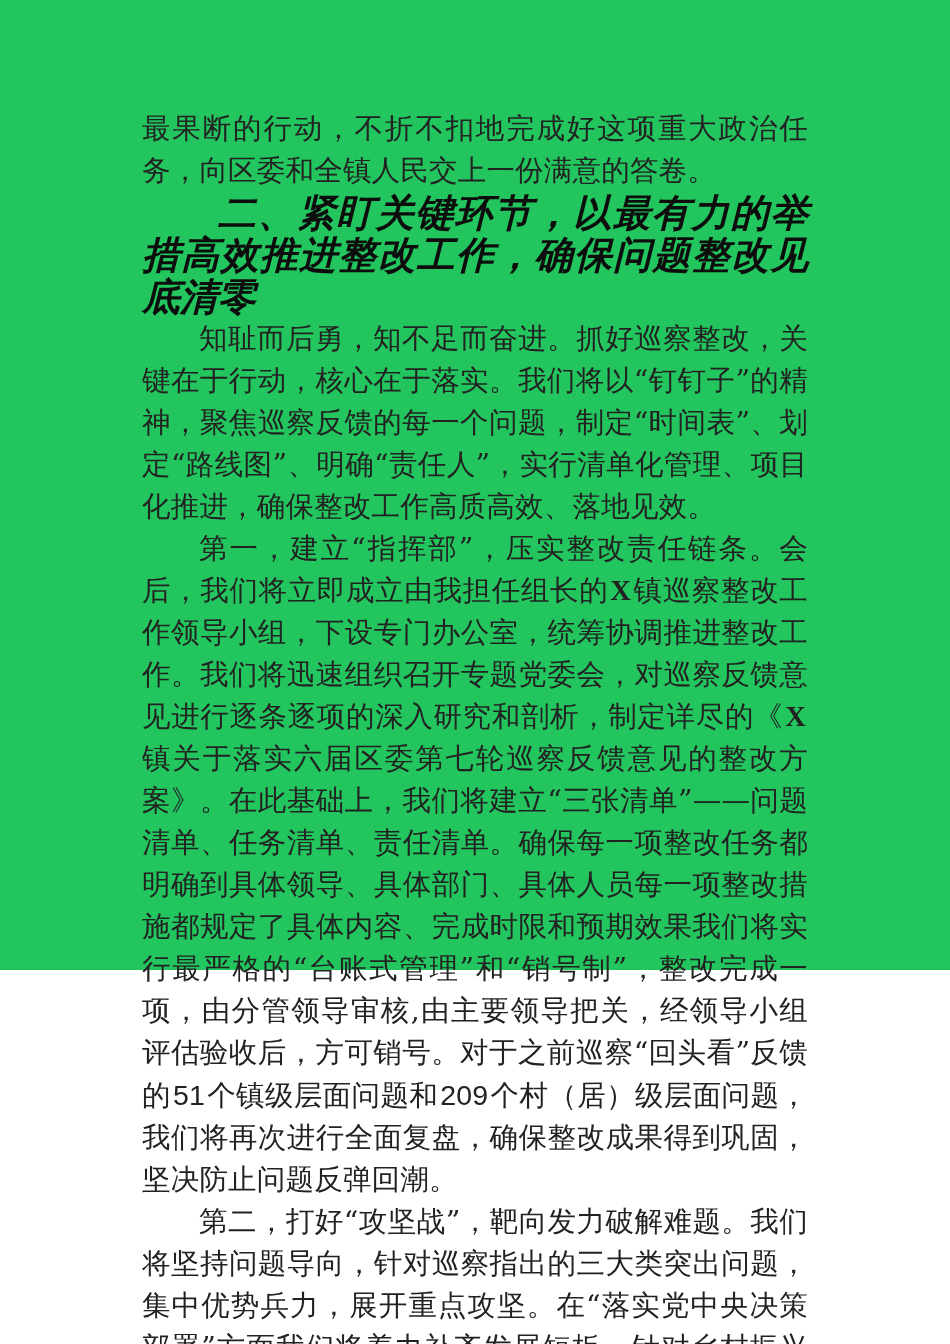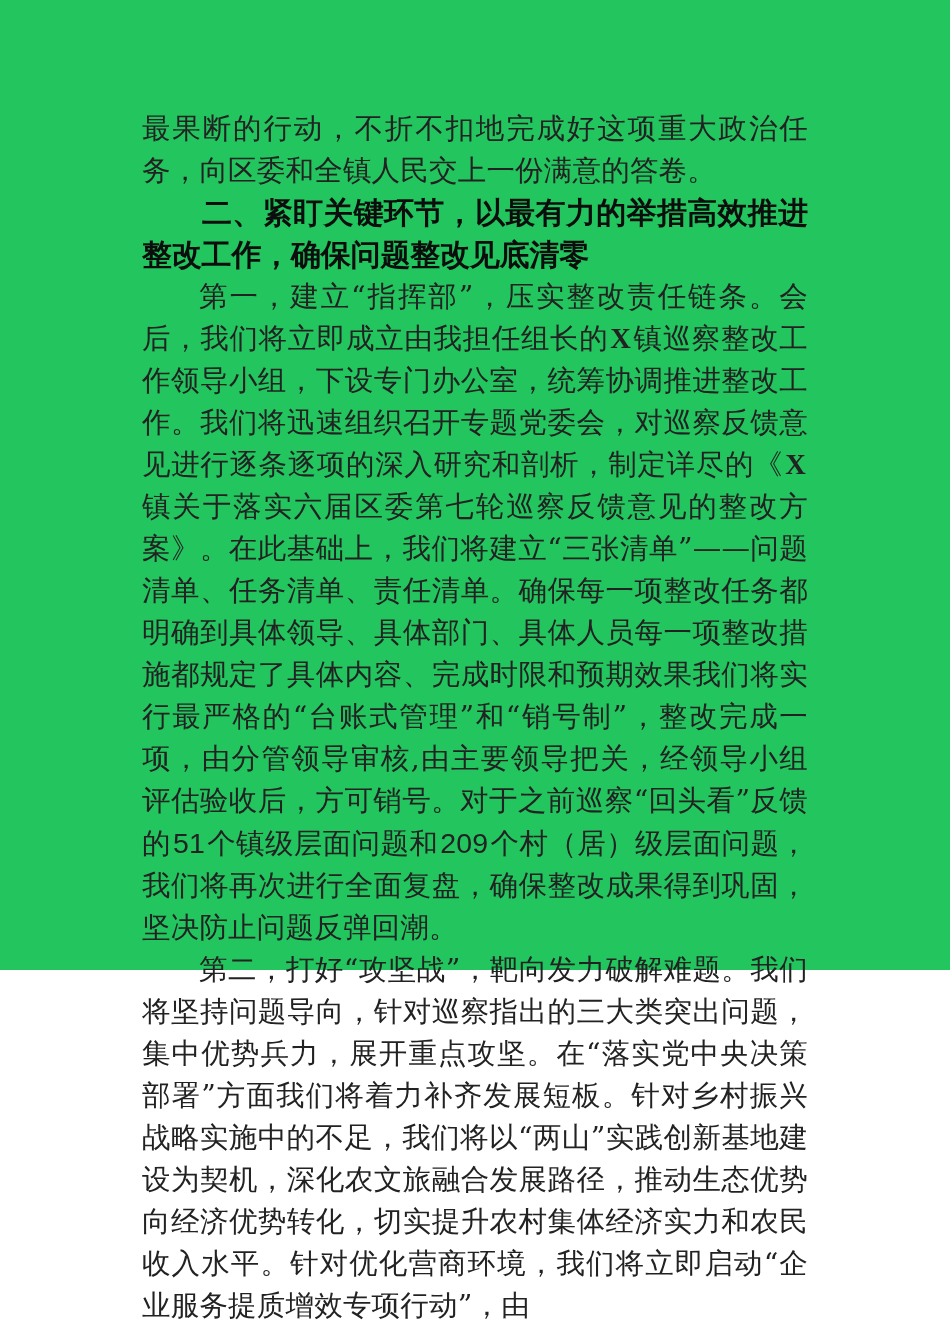--- a/index.html
+++ b/index.html
@@ -48,30 +48,31 @@
   .para.indent {
     text-indent: 2em;
   }
   .para.cont {
     text-indent: 0;
   }
 
   
   .heading {
     font-family: "DejaVu Sans", "Liberation Sans", sans-serif;
-    font-size: 30px;
+    font-size: 38px;
     line-height: 42px;
     font-weight: 700;
     text-align: justify;
     text-justify: inter-ideograph;
     text-indent: 2em;
     margin: 0;
     color: #0d0d0d;
     letter-spacing: -0.2px;
     word-break: break-all;
+    font-style: italic;
   }
 
   
   .lat {
     font-family: "Liberation Serif", "DejaVu Serif", serif;
     font-weight: 700;
     padding: 0 2px;
   }
   .num {
     font-family: Liberation Sans, sans-serif;
@@ -79,16 +80,17 @@
     padding: 0 2px;
   }
 </style>
 </head>
 <body>
 
 <div class="page">
   <div class="textblock" id="textblock">
       <p class="para cont">最果断的行动，不折不扣地完成好这项重大政治任务，向区委和全镇人民交上一份满意的答卷。</p>
       <p class="heading">二、紧盯关键环节，以最有力的举措高效推进整改工作，确保问题整改见底清零</p>
+      <p class="para indent">知耻而后勇，知不足而奋进。抓好巡察整改，关键在于行动，核心在于落实。我们将以“钉钉子”的精神，聚焦巡察反馈的每一个问题，制定“时间表”、划定“路线图”、明确“责任人”，实行清单化管理、项目化推进，确保整改工作高质高效、落地见效。</p>
       <p class="para indent">第一，建立“指挥部”，压实整改责任链条。会后，我们将立即成立由我担任组长的<span class="lat">X</span>镇巡察整改工作领导小组，下设专门办公室，统筹协调推进整改工作。我们将迅速组织召开专题党委会，对巡察反馈意见进行逐条逐项的深入研究和剖析，制定详尽的《<span class="lat">X</span>镇关于落实六届区委第七轮巡察反馈意见的整改方案》。在此基础上，我们将建立“三张清单”——问题清单、任务清单、责任清单。确保每一项整改任务都明确到具体领导、具体部门、具体人员每一项整改措施都规定了具体内容、完成时限和预期效果我们将实行最严格的“台账式管理”和“销号制”，整改完成一项，由分管领导审核,由主要领导把关，经领导小组评估验收后，方可销号。对于之前巡察“回头看”反馈的<span class="num">51</span>个镇级层面问题和<span class="num">209</span>个村（居）级层面问题，我们将再次进行全面复盘，确保整改成果得到巩固，坚决防止问题反弹回潮。</p>
       <p class="para indent">第二，打好“攻坚战”，靶向发力破解难题。我们将坚持问题导向，针对巡察指出的三大类突出问题，集中优势兵力，展开重点攻坚。在“落实党中央决策部署”方面我们将着力补齐发展短板。针对乡村振兴战略实施中的不足，我们将以“两山”实践创新基地建设为契机，深化农文旅融合发展路径，推动生态优势向经济优势转化，切实提升农村集体经济实力和农民收入水平。针对优化营商环境，我们将立即启动“企业服务提质增效专项行动”，由</p>
     </div>
 </div>
 
 </body></html>

